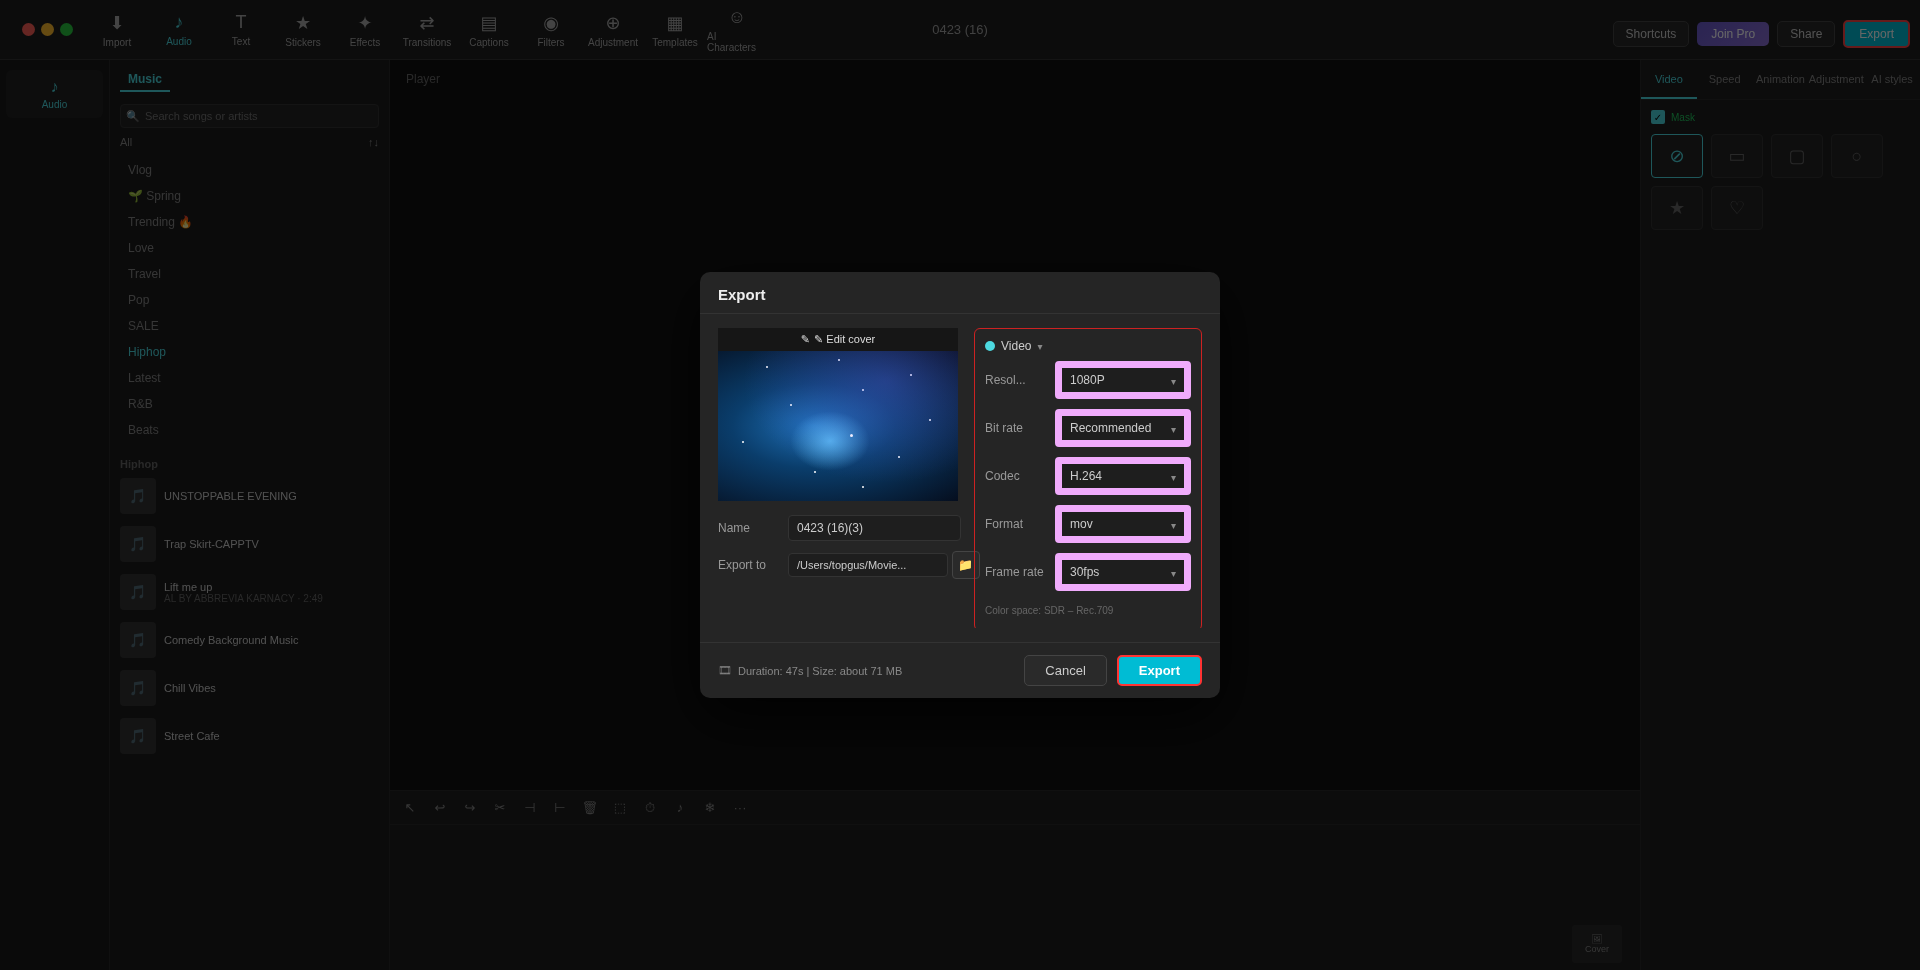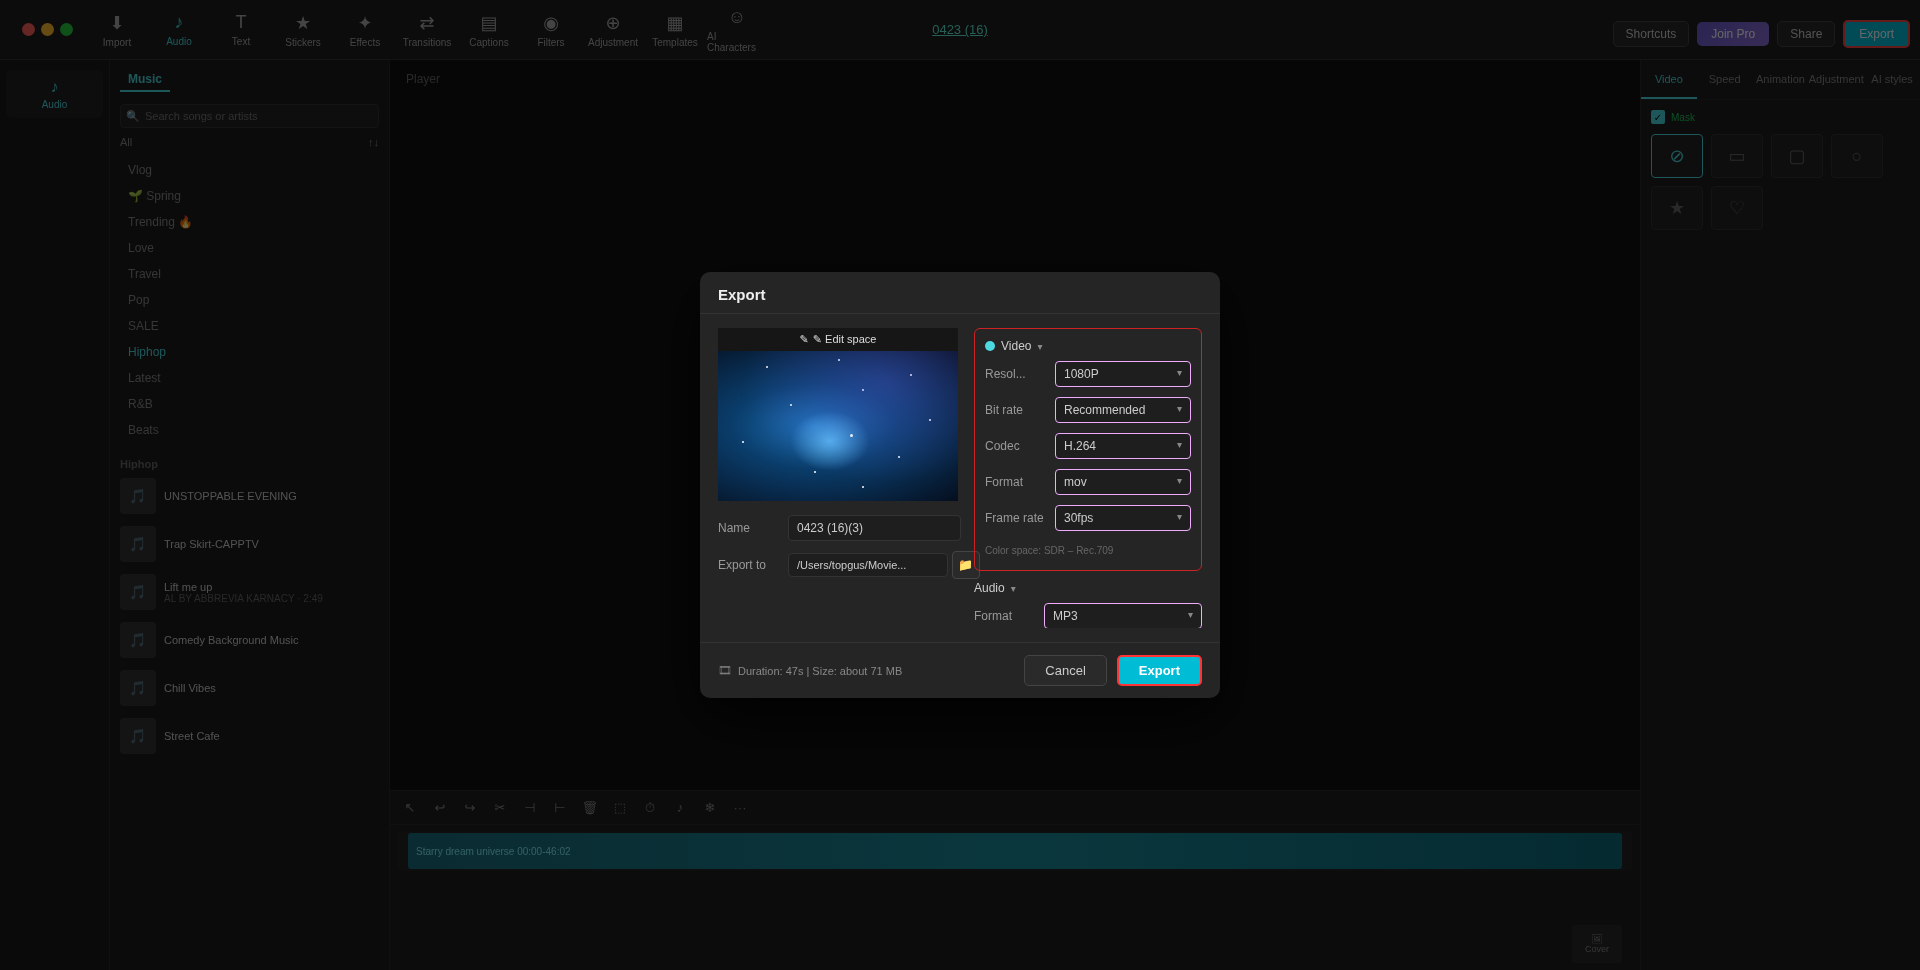--- a/index.html
+++ b/index.html
@@ -42,22 +42,21 @@
       color: #aaa;
       font-size: 10px;
     }
     .toolbar-item.active { color: #4dd9e0; }
     .toolbar-item .icon { font-size: 18px; }
     .top-bar-center {
       position: absolute;
       left: 50%;
       transform: translateX(-50%);
       font-size: 13px;
-      color: #5eead4;
-      text-decoration: underline;
+      color: #a3a3a3;
     }
     .top-bar-right {
       margin-left: auto;
       display: flex;
       align-items: center;
       gap: 8px;
       margin-top: 9px;
     }
     .btn-shortcuts {
       background: #2a2a2a;
@@ -439,27 +438,27 @@
     }
     .setting-label {
       font-size: 12px;
       color: #999;
       width: 70px;
       flex-shrink: 0;
     }
     .setting-value {
       flex: 1;
       background: #1e1e1e;
-      border: 1px solid #f0abfc;
+      border: 7px solid #f0abfc;
       border-radius: 4px;
       padding: 5px 8px;
       font-size: 12px;
       color: #ccc;
       display: flex;
-      align-items: flex-start;
+      align-items: flex-end;
       justify-content: space-between;
       cursor: pointer;
     }
     .setting-input {
       flex: 1;
       background: #1e1e1e;
       border: 1px solid #333;
       border-radius: 4px;
       padding: 5px 8px;
       font-size: 12px;
@@ -730,25 +729,20 @@
           <div class="timeline-tool">⊣</div>
           <div class="timeline-tool">⊢</div>
           <div class="timeline-tool">🗑</div>
           <div class="timeline-tool">⬚</div>
           <div class="timeline-tool">⏱</div>
           <div class="timeline-tool">♪</div>
           <div class="timeline-tool">❄</div>
           <div class="timeline-tool">···</div>
         </div>
         <div class="timeline-content">
-          <div class="timeline-track">
-            <div class="timeline-clip">
-              <span class="clip-label">Starry dream universe  00:00-46:02</span>
-            </div>
-          </div>
           <div style="position: absolute; right: 18px; bottom: 8px; width: 50px; height: 38px; background: #2a2a2a; border-radius: 3px; display: flex; flex-direction: column; align-items: center; justify-content: center; font-size: 9px; color: #888; cursor: pointer;">
             <span>🖼</span>
             <span>Cover</span>
           </div>
         </div>
       </div>
     </div>
 
     <div class="right-panel">
       <div class="right-panel-tabs">
@@ -780,21 +774,21 @@
 <div class="modal-overlay">
   <div class="modal">
     <div class="modal-header">
       <span>Export</span>
     </div>
     <div class="modal-body">
 
       <div class="modal-preview">
         <div class="cover-edit-overlay">
           <span>✎</span>
-          <span>✎ Edit space</span>
+          <span>✎ Edit cover</span>
         </div>
         <div class="cover-img">
           <div class="stars">
             <div class="star" style="top:10%;left:20%"></div>
             <div class="star" style="top:25%;left:60%"></div>
             <div class="star" style="top:15%;left:80%"></div>
             <div class="star" style="top:60%;left:10%"></div>
             <div class="star" style="top:70%;left:75%"></div>
             <div class="star" style="top:80%;left:40%"></div>
             <div class="star" style="top:5%;left:50%"></div>

